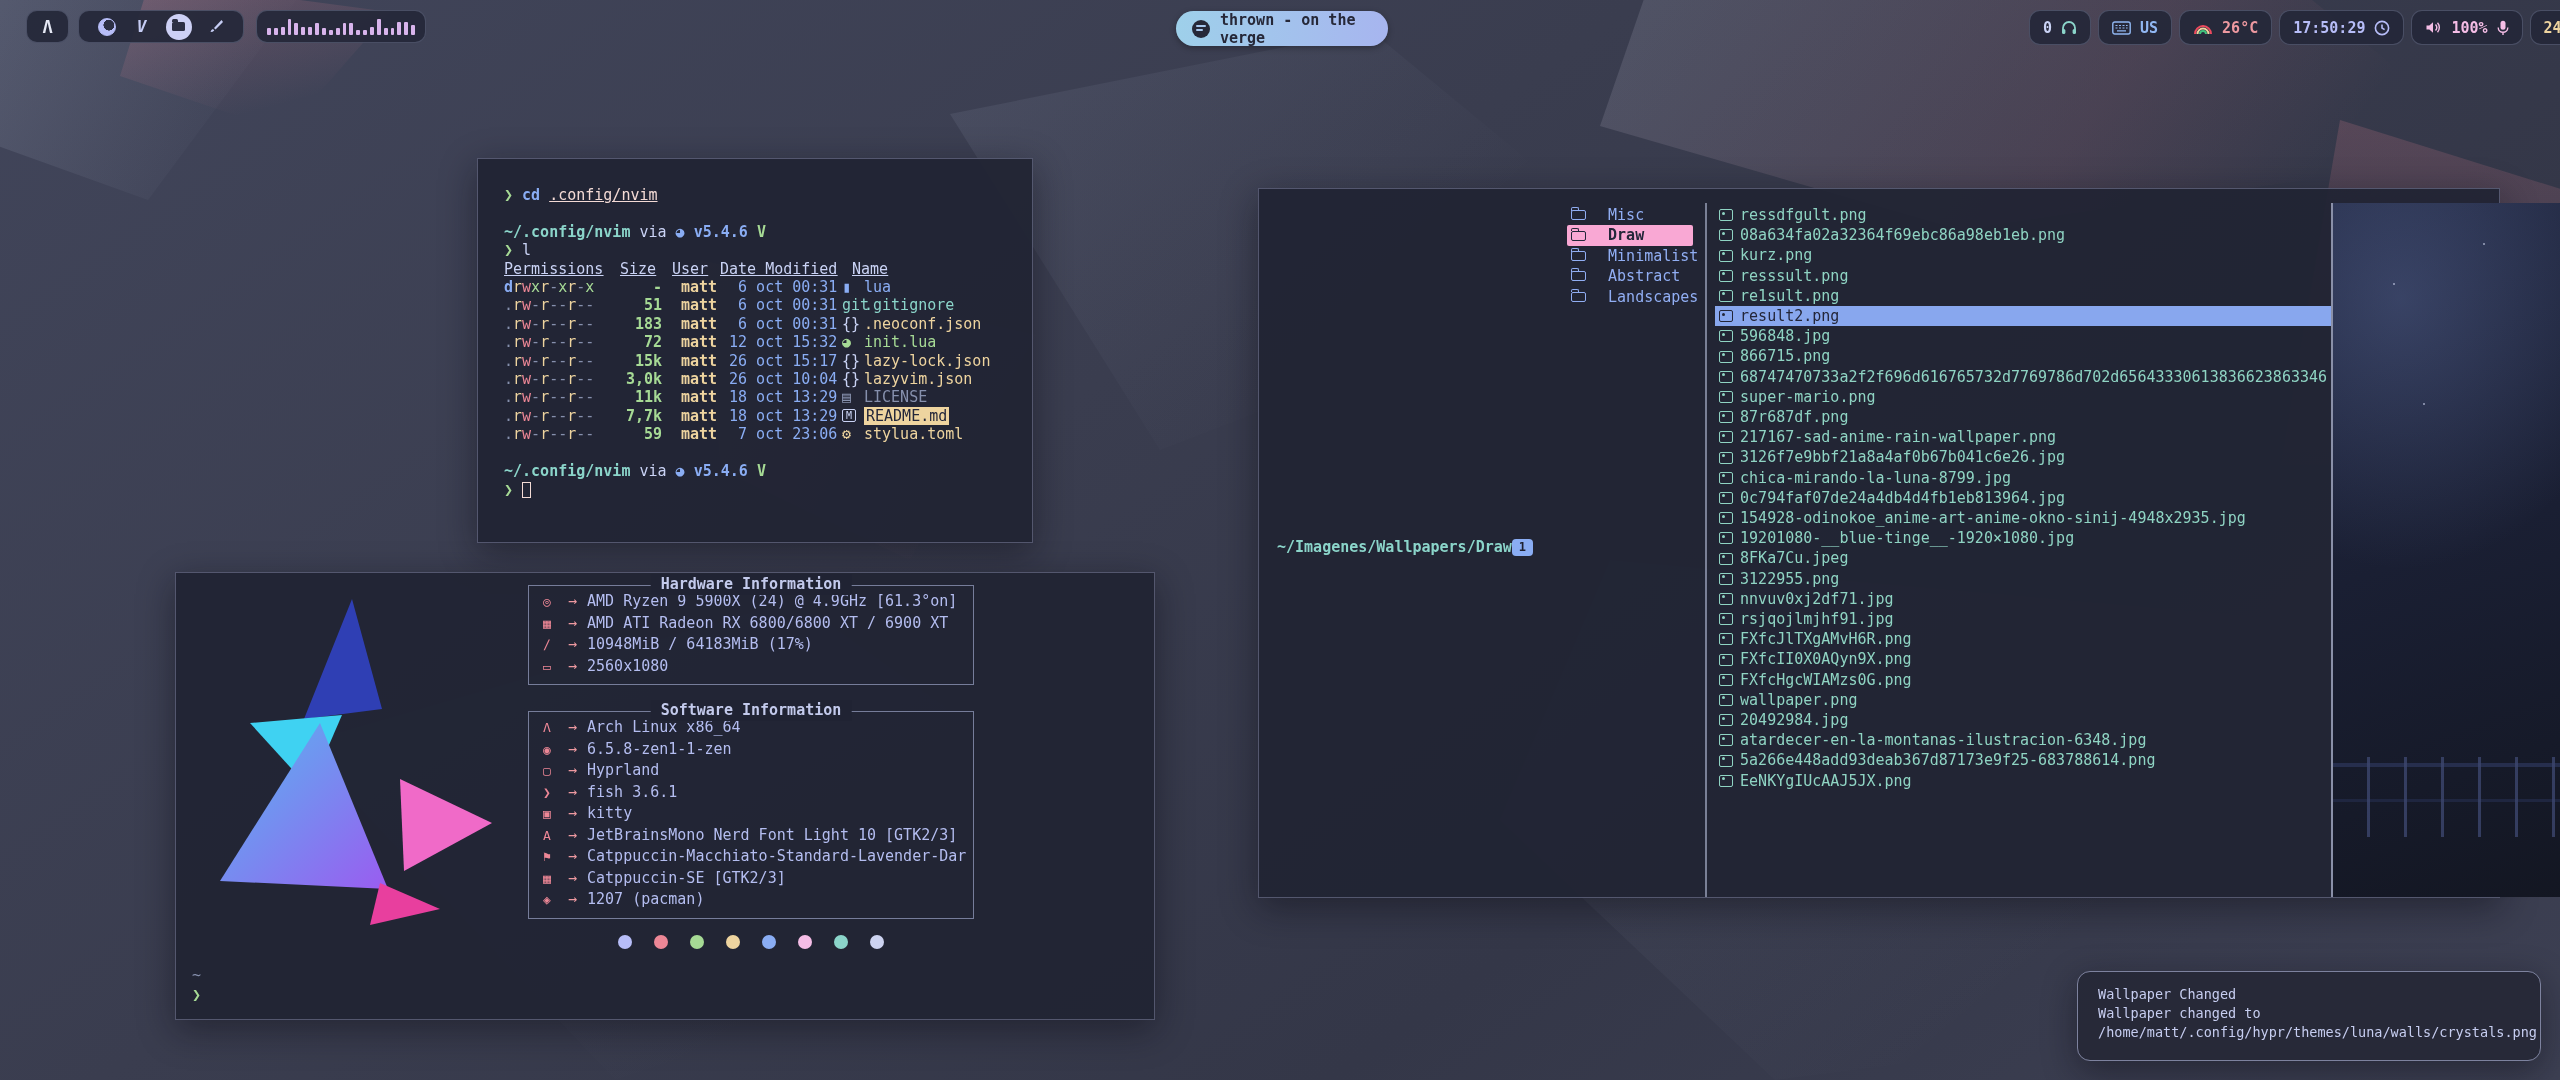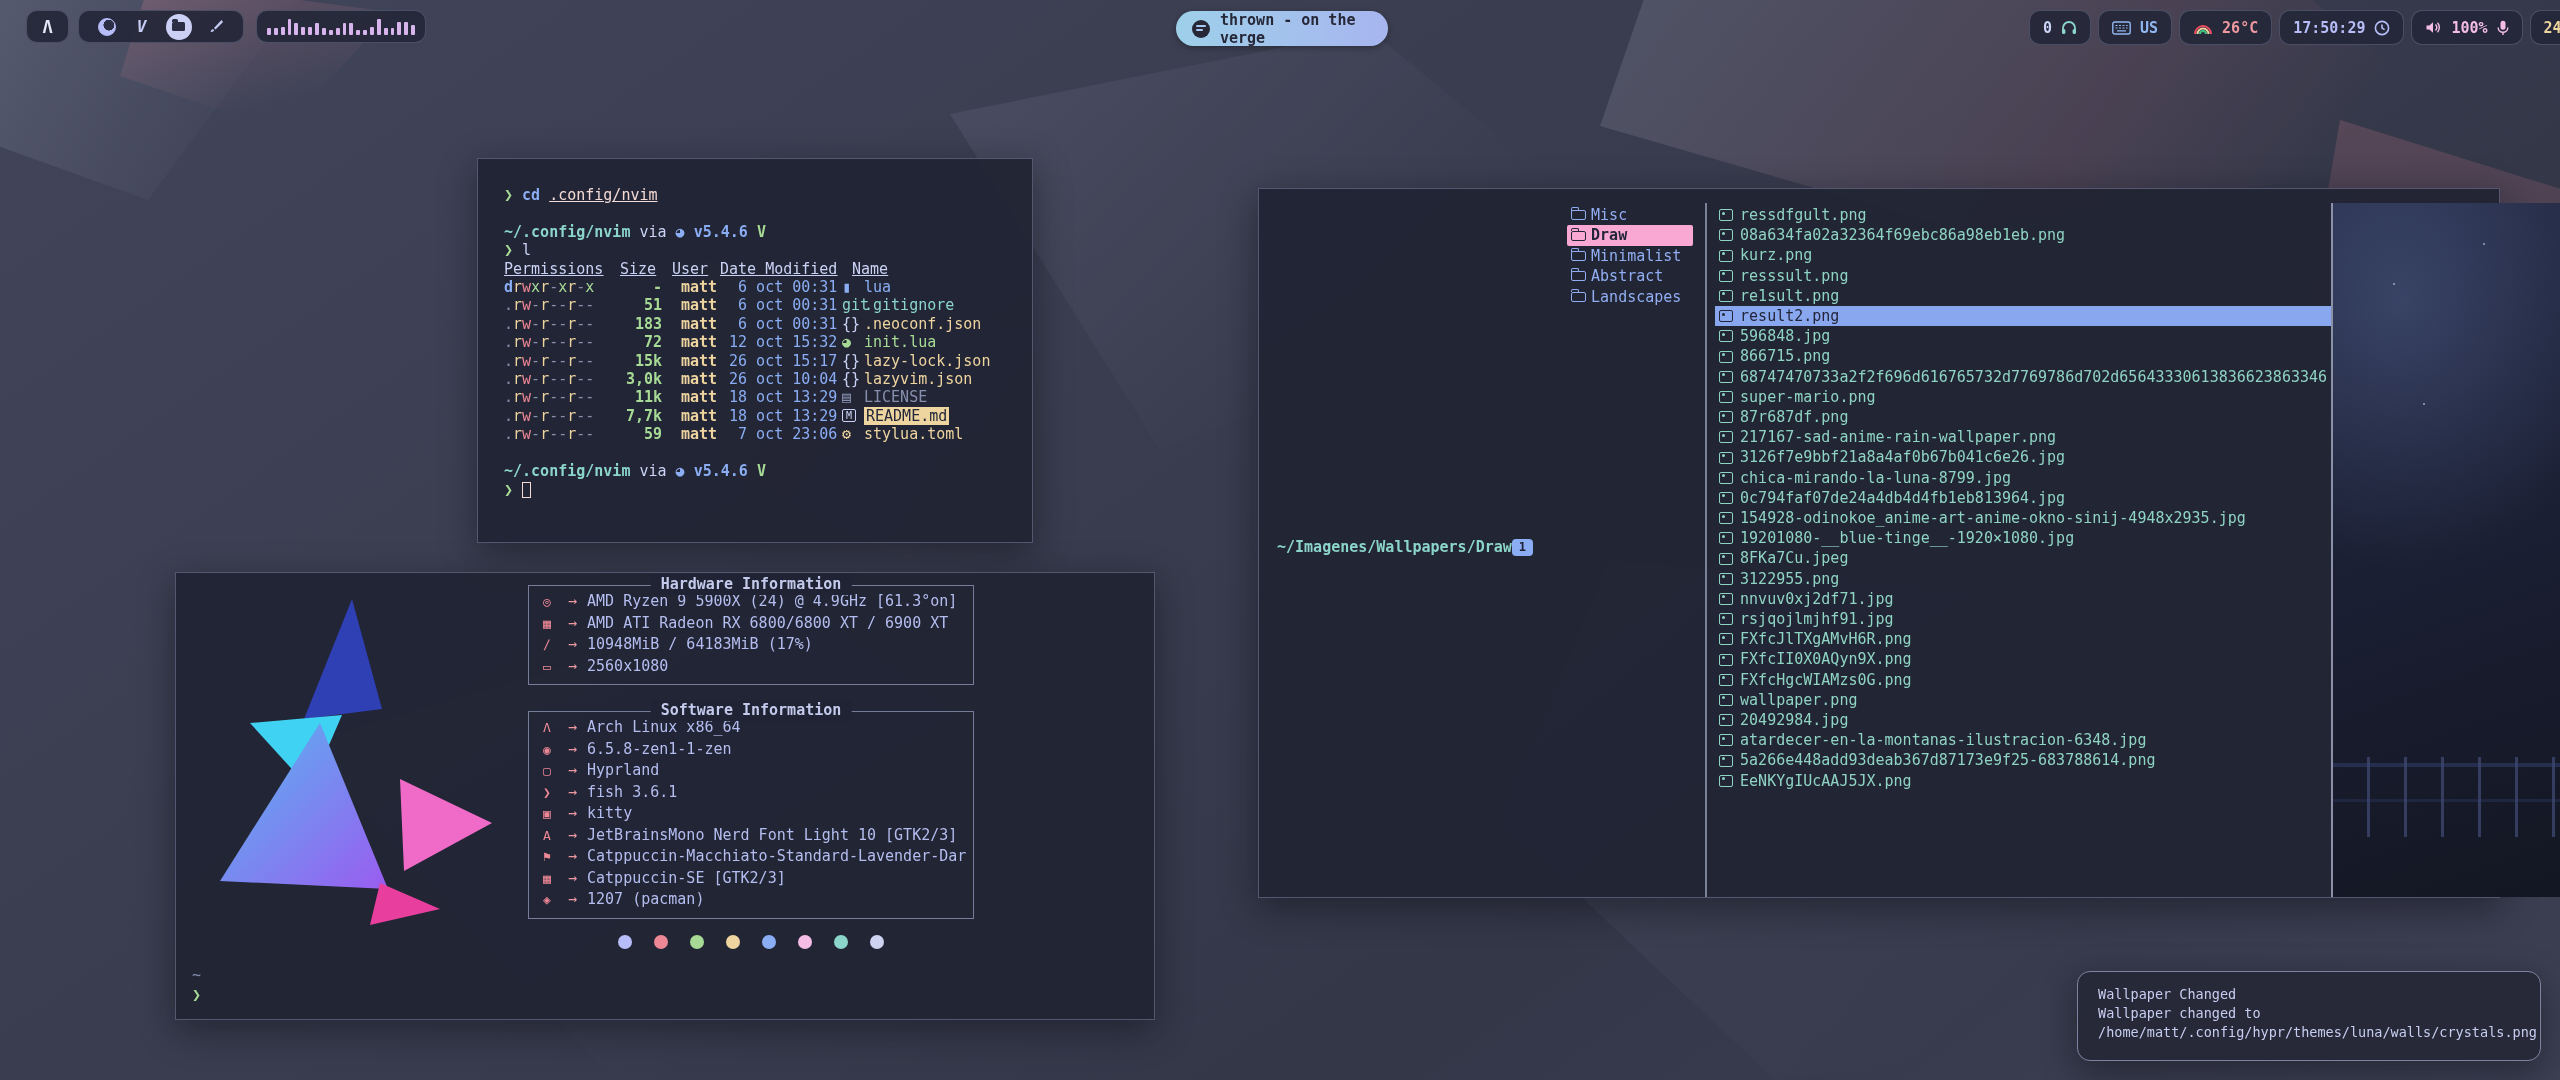--- a/index.html
+++ b/index.html
@@ -84,21 +84,21 @@
   .dot { width:14px; height:14px; border-radius:50%; }
   .fetch-prompt { position:absolute; left:16px; bottom:14px; color:#8690ad; line-height:20px; }
 
   
   .fm { left:1258px; top:188px; width:1242px; height:710px; padding:14px 0 0; display:flex; flex-direction:row; font-size:15px; }
   .fm-head { display:flex; padding:0 14px 6px 18px; align-items:center; }
   .fm-path { color:#8bd5ca; font-weight:bold; }
   .fm-ws { margin-left:auto; background:#8aadf4; color:#1e2030; font-weight:bold; font-size:12px; border-radius:4px; padding:0 7px; line-height:17px; }
   .fm-main { flex:1; display:flex; min-height:0; }
   .fm-side { width:146px; padding:2px 0 0 20px; flex:none; color:#91aef3; }
-  .side-item { display:flex; align-items:center; gap:5px; line-height:20.4px; padding:0 6px 0 4px; border-radius:2px; white-space:nowrap; }
+  .side-item { display:flex; align-items:center; gap:22px; line-height:20.4px; padding:0 6px 0 4px; border-radius:2px; white-space:nowrap; }
   .side-item.sel { background:#f9a8d4; color:#232639; font-weight:bold; }
   .fold-ic { width:15px; height:10px; border:1.5px solid currentColor; border-radius:2px; position:relative; flex:none; }
   .fold-ic::before { content:""; position:absolute; left:-1.5px; top:-4px; width:6px; height:2.5px; border:1.5px solid currentColor; border-bottom:none; border-radius:2px 2px 0 0; }
   .fm-sep { width:2px; background:#8a90a8; opacity:.85; margin:0 0 0 12px; flex:none; }
   .fm-list { flex:1; padding:2px 0 0 8px; overflow:hidden; color:#8fd4c3; }
   .f-row { display:flex; align-items:center; gap:7px; line-height:20.2px; white-space:nowrap; padding:0 4px; }
   .f-row.sel { background:#88a7ee; color:#232639; }
   .img-ic { width:14px; height:12px; border:1.5px solid currentColor; border-radius:2px; position:relative; flex:none; }
   .img-ic::after { content:""; position:absolute; left:1.5px; top:1.5px; width:3px; height:3px; border-radius:50%; background:currentColor; }
   .fm-preview { width:440px; flex:none; border-left:2px solid #8a90a8; position:relative; overflow:hidden;

